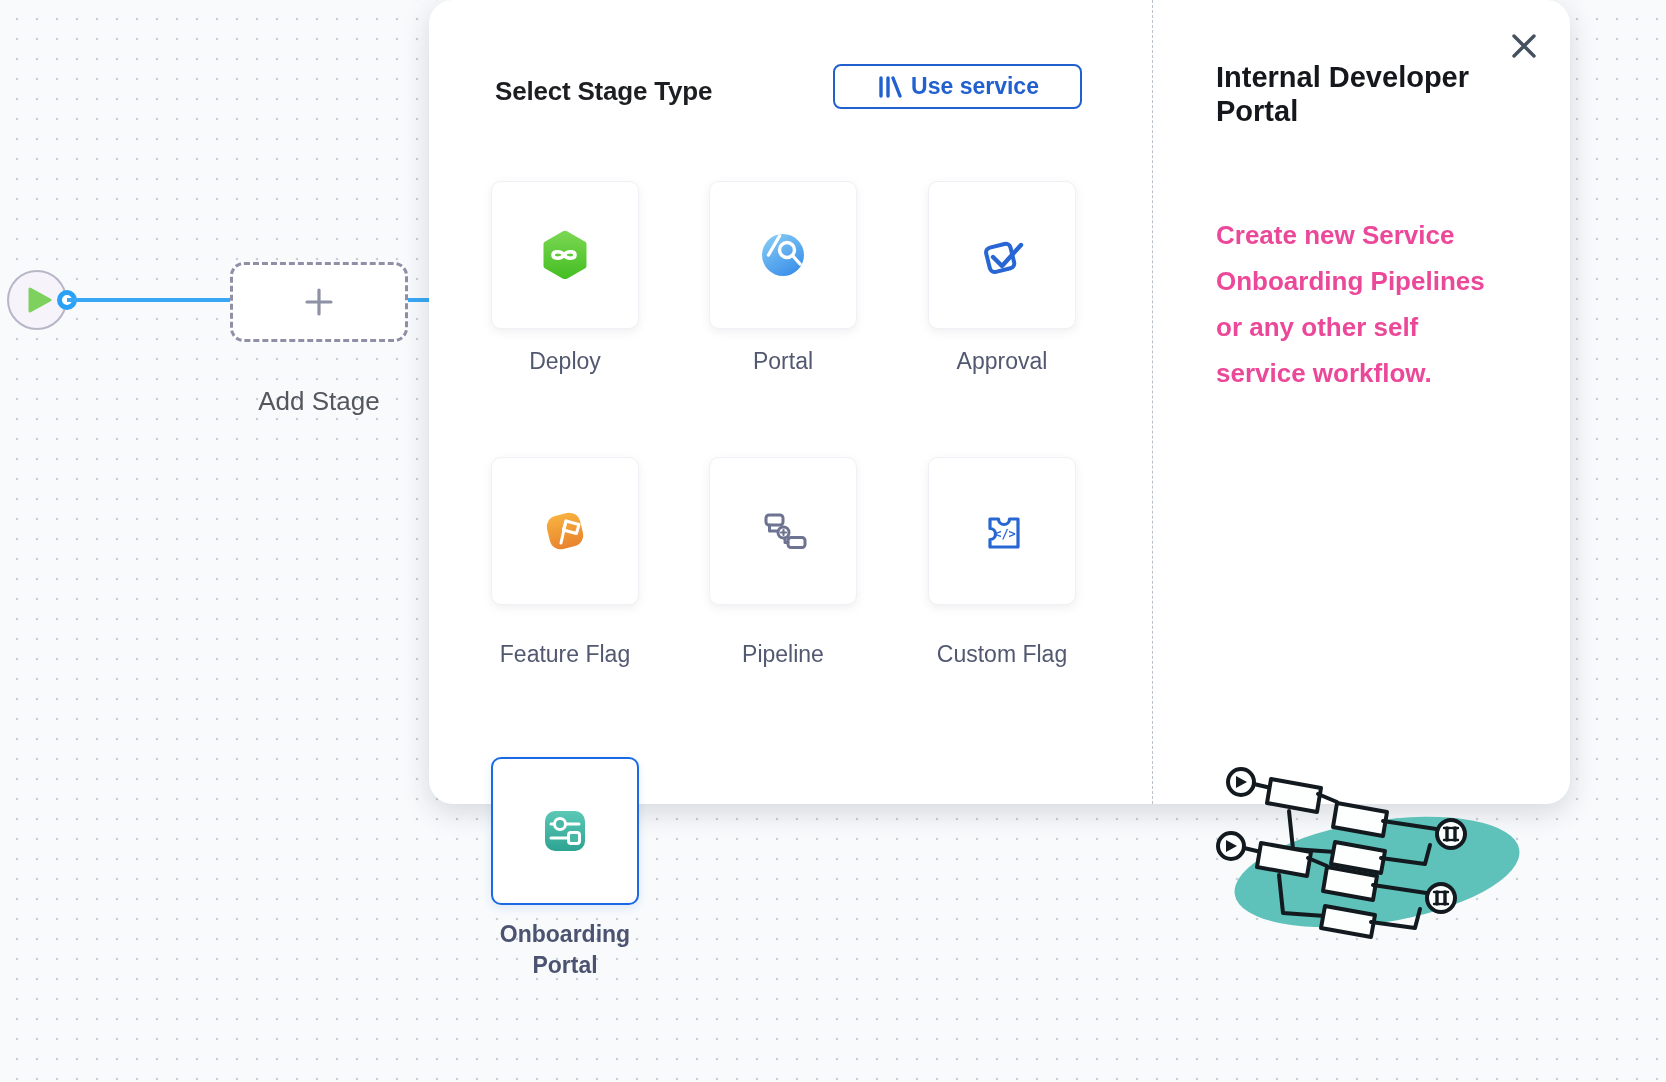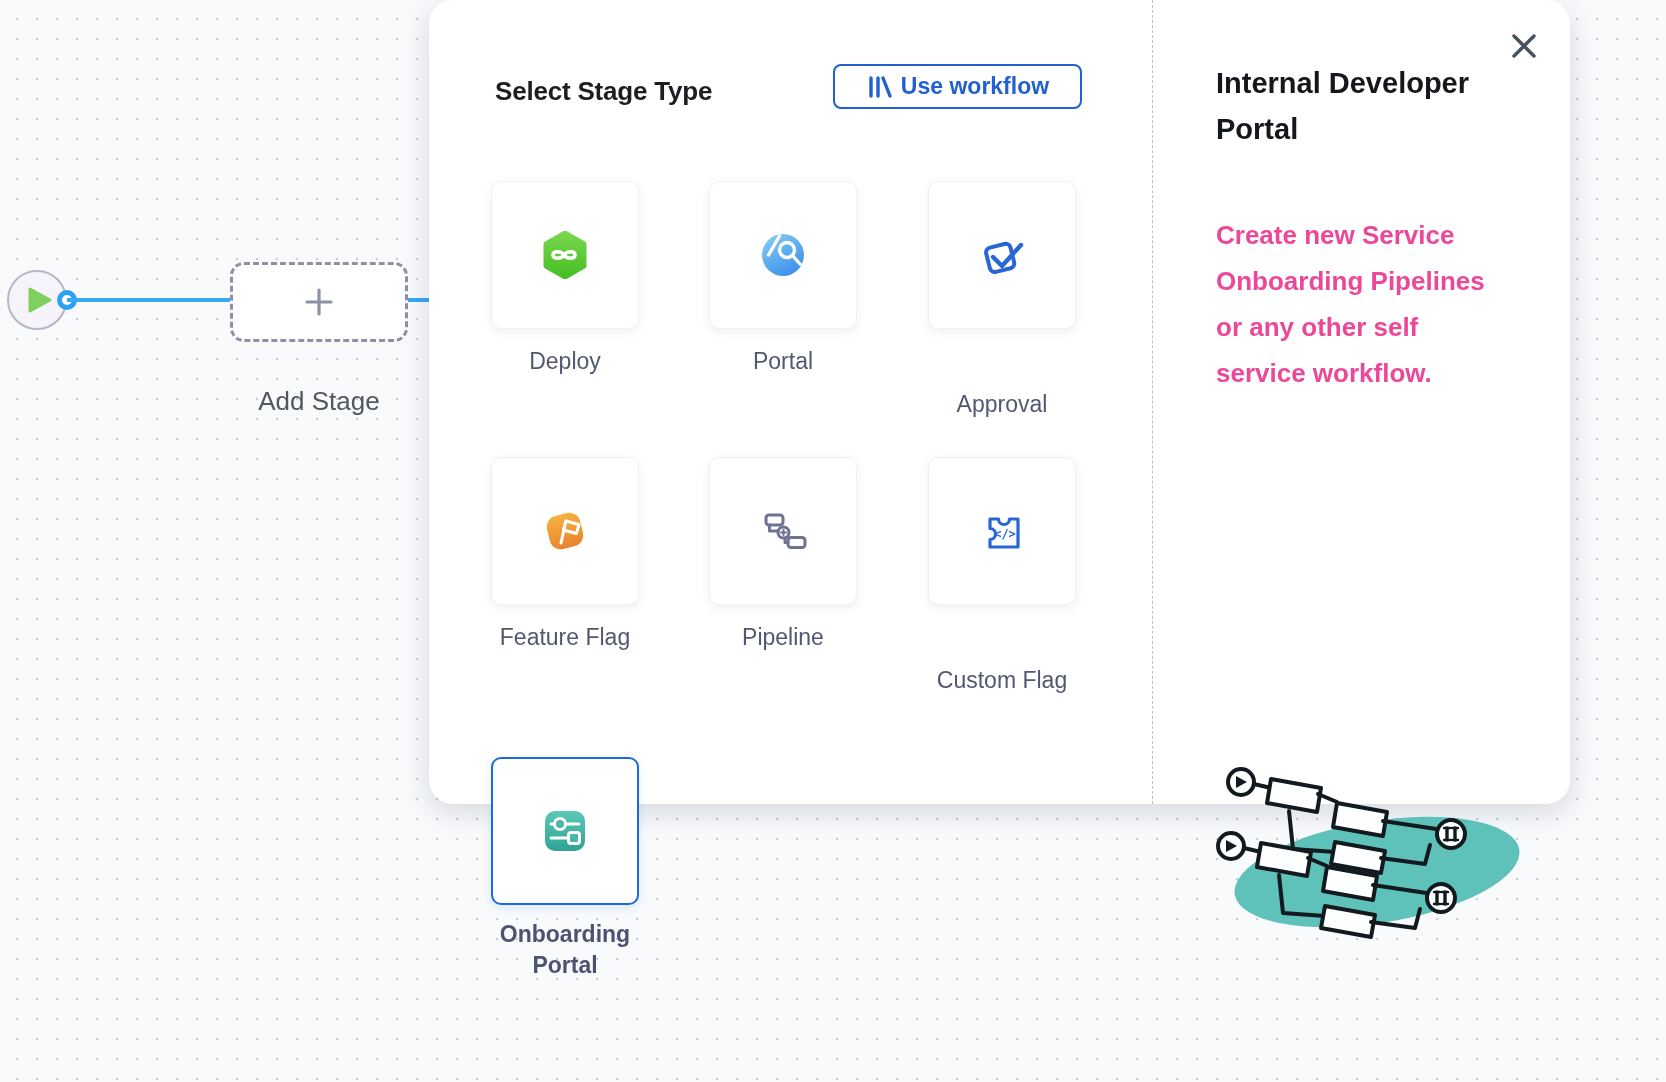--- a/index.html
+++ b/index.html
@@ -75,32 +75,32 @@
   .stage-card.selected{ border:2px solid #1a6ae3; box-shadow:0 3px 10px rgba(26,106,227,0.12); }
   .stage-card-label{
     position:absolute; width:190px; text-align:center;
     font-size:23px; line-height:31px; color:#515870;
   }
   .stage-card-label.selected{ font-weight:700; color:#4c5370; }
 
   
   .c0{ left:62px; }  .c1{ left:280px; } .c2{ left:499px; }
   .r0{ top:181px; }  .r1{ top:457px; }  .r2{ top:757px; }
-  .l0{ left:41px; }  .l1{ left:259px; } .l2{ left:478px;margin-top:43px; }
-  .lr0{ top:346px; } .lr1{ top:622px; } .lr2{ top:919px; }
+  .l0{ left:41px; }  .l1{ left:259px; } .l2{ left:478px; }
+  .lr0{ top:346px; } .lr1{ top:639px; } .lr2{ top:919px; }
 
   
   .close-btn{
     position:absolute; left:353px; top:28px; width:36px; height:36px;
     display:flex; align-items:center; justify-content:center; cursor:pointer;
     background:transparent; border:none;
   }
   .details-title{
     position:absolute; left:63px; top:60px; width:280px;
-    font-size:29px; font-weight:700; line-height:46px; color:#14171b;
+    font-size:29px; font-weight:700; line-height:34px; color:#14171b;
   }
   .details-desc{
     position:absolute; left:63px; top:212px; width:288px;
     font-size:26px; font-weight:600; line-height:46px; color:#ec4899;
   }
   .details-illustration{ position:absolute; left:62px; top:748px; }
 </style>
 </head>
 <body>
 
@@ -124,21 +124,21 @@
 
   <div class="modal">
 
     <div class="modal-left">
       <div class="modal-title">Select Stage Type</div>
 
       <button class="use-template-btn">
         <svg width="26" height="26" viewBox="0 0 26 26">
           <path d="M5 4 V22 M12 4 V22 M17 4 L24 22" stroke="#2060cf" stroke-width="3.4" stroke-linecap="round" fill="none"></path>
         </svg>
-        <span>Use workflow</span>
+        <span>Use service</span>
       </button>
 
       <div class="stage-card c0 r0">
         <svg width="48" height="48" viewBox="0 0 48 48">
           <defs>
               <linearGradient id="gGreen" x1="0" y1="0" x2="0" y2="1">
             <stop offset="0" stop-color="#79d650"></stop>
                 <stop offset="1" stop-color="#46bf24"></stop>
               </linearGradient>
             </defs>

